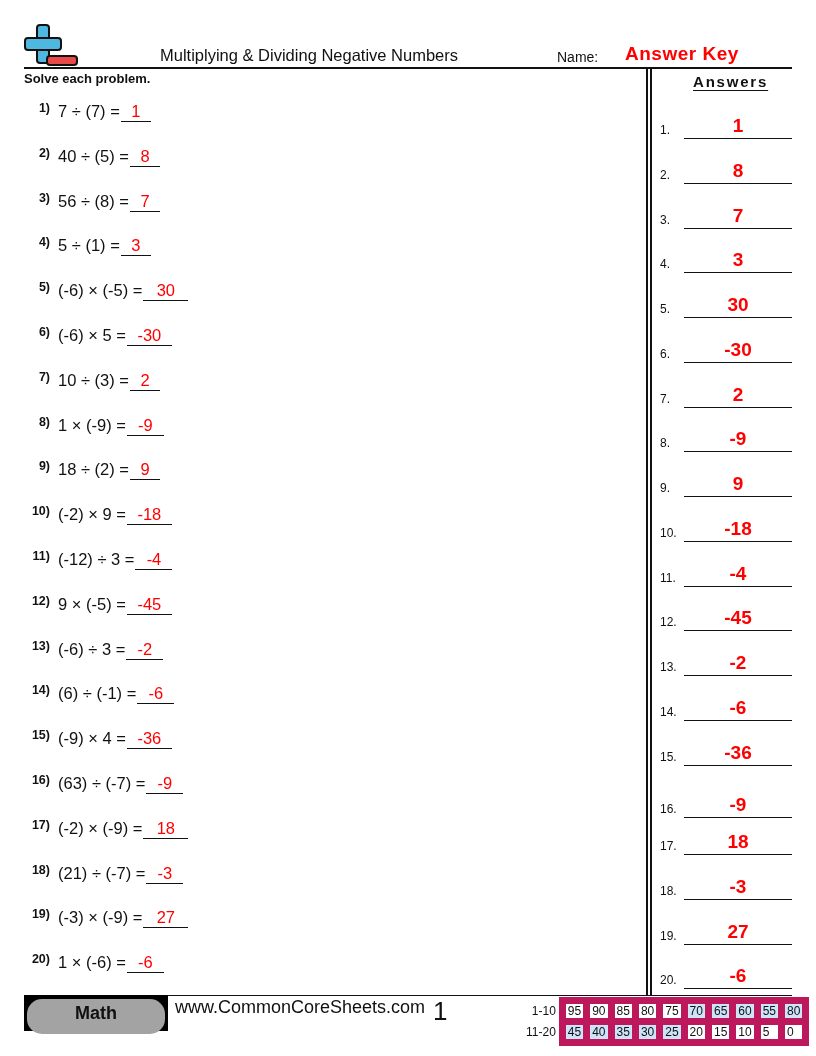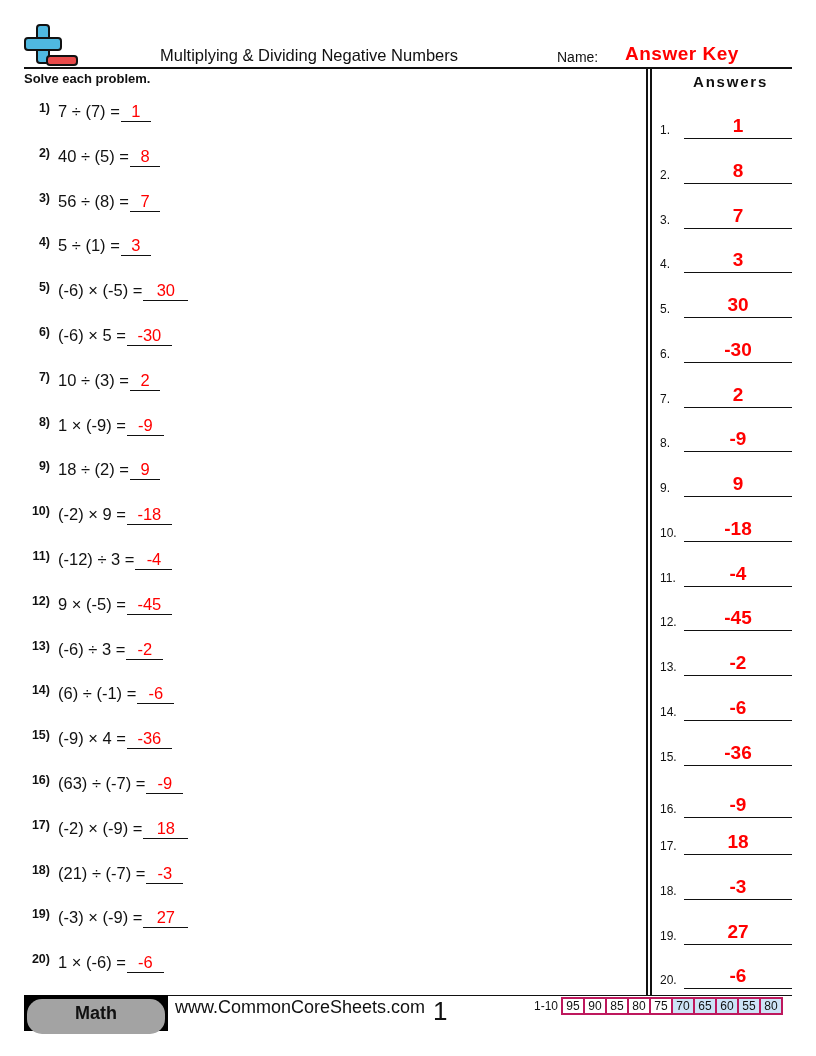--- a/index.html
+++ b/index.html
@@ -15,40 +15,40 @@
   .title { position: absolute; left: 160px; top: 46px; font-size: 16.5px; color: #111; }
   .name-label { position: absolute; left: 557px; top: 49px; font-size: 14px; color: #111; }
   .name-value { position: absolute; left: 625px; top: 43px; font-size: 19px; font-weight: bold; color: #ff0000; letter-spacing: 0.5px; }
   .header-rule { position: absolute; left: 24px; top: 67px; width: 768px; height: 2px; background: #111; }
 
   .instructions { position: absolute; left: 24px; top: 71px; font-size: 13px; font-weight: bold; }
 
   .col-divider-1 { position: absolute; left: 646px; top: 68px; width: 2px; height: 928px; background: #111; }
   .col-divider-2 { position: absolute; left: 650px; top: 68px; width: 2px; height: 928px; background: #111; }
 
-  .answers-heading { position: absolute; left: 693px; top: 73px; font-size: 15px; font-weight: bold; letter-spacing: 1.8px; text-underline-offset: 3px; }
+  .answers-heading { position: absolute; left: 693px; top: 73px; font-size: 15px; font-weight: bold; letter-spacing: 1.8px; text-decoration: underline; text-underline-offset: 3px; }
 
   .problem { position: absolute; left: 24px; height: 24px; white-space: nowrap; }
   .problem .num { position: absolute; left: 0; width: 26px; text-align: right; top: 0; font-size: 12.5px; font-weight: bold; }
   .problem .expr { position: absolute; left: 34px; top: 1px; font-size: 16.5px; }
   .problem .blank { display: inline-block; border-bottom: 1px solid #111; text-align: center; color: #ff0000; font-size: 16.5px; margin-left: 1px; }
 
   .ans-row { position: absolute; left: 660px; width: 132px; height: 30px; }
   .ans-row .anum { position: absolute; left: 0; bottom: 2px; font-size: 12px; color: #111; }
   .ans-row .aline { position: absolute; left: 24px; right: 0; bottom: 0; border-bottom: 1px solid #111; }
   .ans-row .aval { position: absolute; left: 24px; right: 0; bottom: 2px; text-align: center; font-size: 19px; font-weight: bold; color: #ff0000; }
 
   .footer-rule { position: absolute; left: 168px; top: 995px; width: 624px; height: 1px; background: #111; }
   .math-box { position: absolute; left: 24px; top: 995px; width: 144px; height: 36px; background: #000; }
   .math-pill { position: absolute; left: 27px; top: 999px; width: 138px; height: 35px; background: #a3a3a3; border-radius: 15px; text-align: center; font-size: 18px; font-weight: bold; line-height: 29px; }
   .site { position: absolute; left: 175px; top: 997px; font-size: 18px; }
   .page-num { position: absolute; left: 433px; top: 996px; font-size: 26px; }
 
   .score-table { position: absolute; left: 524px; top: 997px; border-collapse: collapse; font-size: 12px; }
-  .score-table td { border: 2px solid #be185d; height: 16px; padding: 0 2px; text-align: center; min-width: 22px; line-height: 14px; }
+  .score-table td { border: 7px solid #be185d; height: 16px; padding: 0 2px; min-width: 22px; line-height: 14px; }
   .score-table td.label { border: none; text-align: right; padding-right: 3px; min-width: 38px; }
   .score-table td.hl { background: #cde3f7; }
 </style>
 </head>
 <body>
 
 <div class="logo">
   <div class="logo-plus-v"></div>
   <div class="logo-plus-h"></div>
   <div class="logo-plus-c"></div>
@@ -266,14 +266,27 @@
         <td>90</td>
         <td>85</td>
         <td>80</td>
         <td>75</td>
         <td class="hl">70</td>
         <td class="hl">65</td>
         <td class="hl">60</td>
         <td class="hl">55</td>
         <td class="hl">80</td>
       </tr>
+      <tr>
+        <td class="label">11-20</td>
+        <td class="hl">45</td>
+        <td class="hl">40</td>
+        <td class="hl">35</td>
+        <td class="hl">30</td>
+        <td class="hl">25</td>
+        <td>20</td>
+        <td>15</td>
+        <td>10</td>
+        <td>5</td>
+        <td>0</td>
+      </tr>
     </tbody>
 </table>
 
 </body></html>

